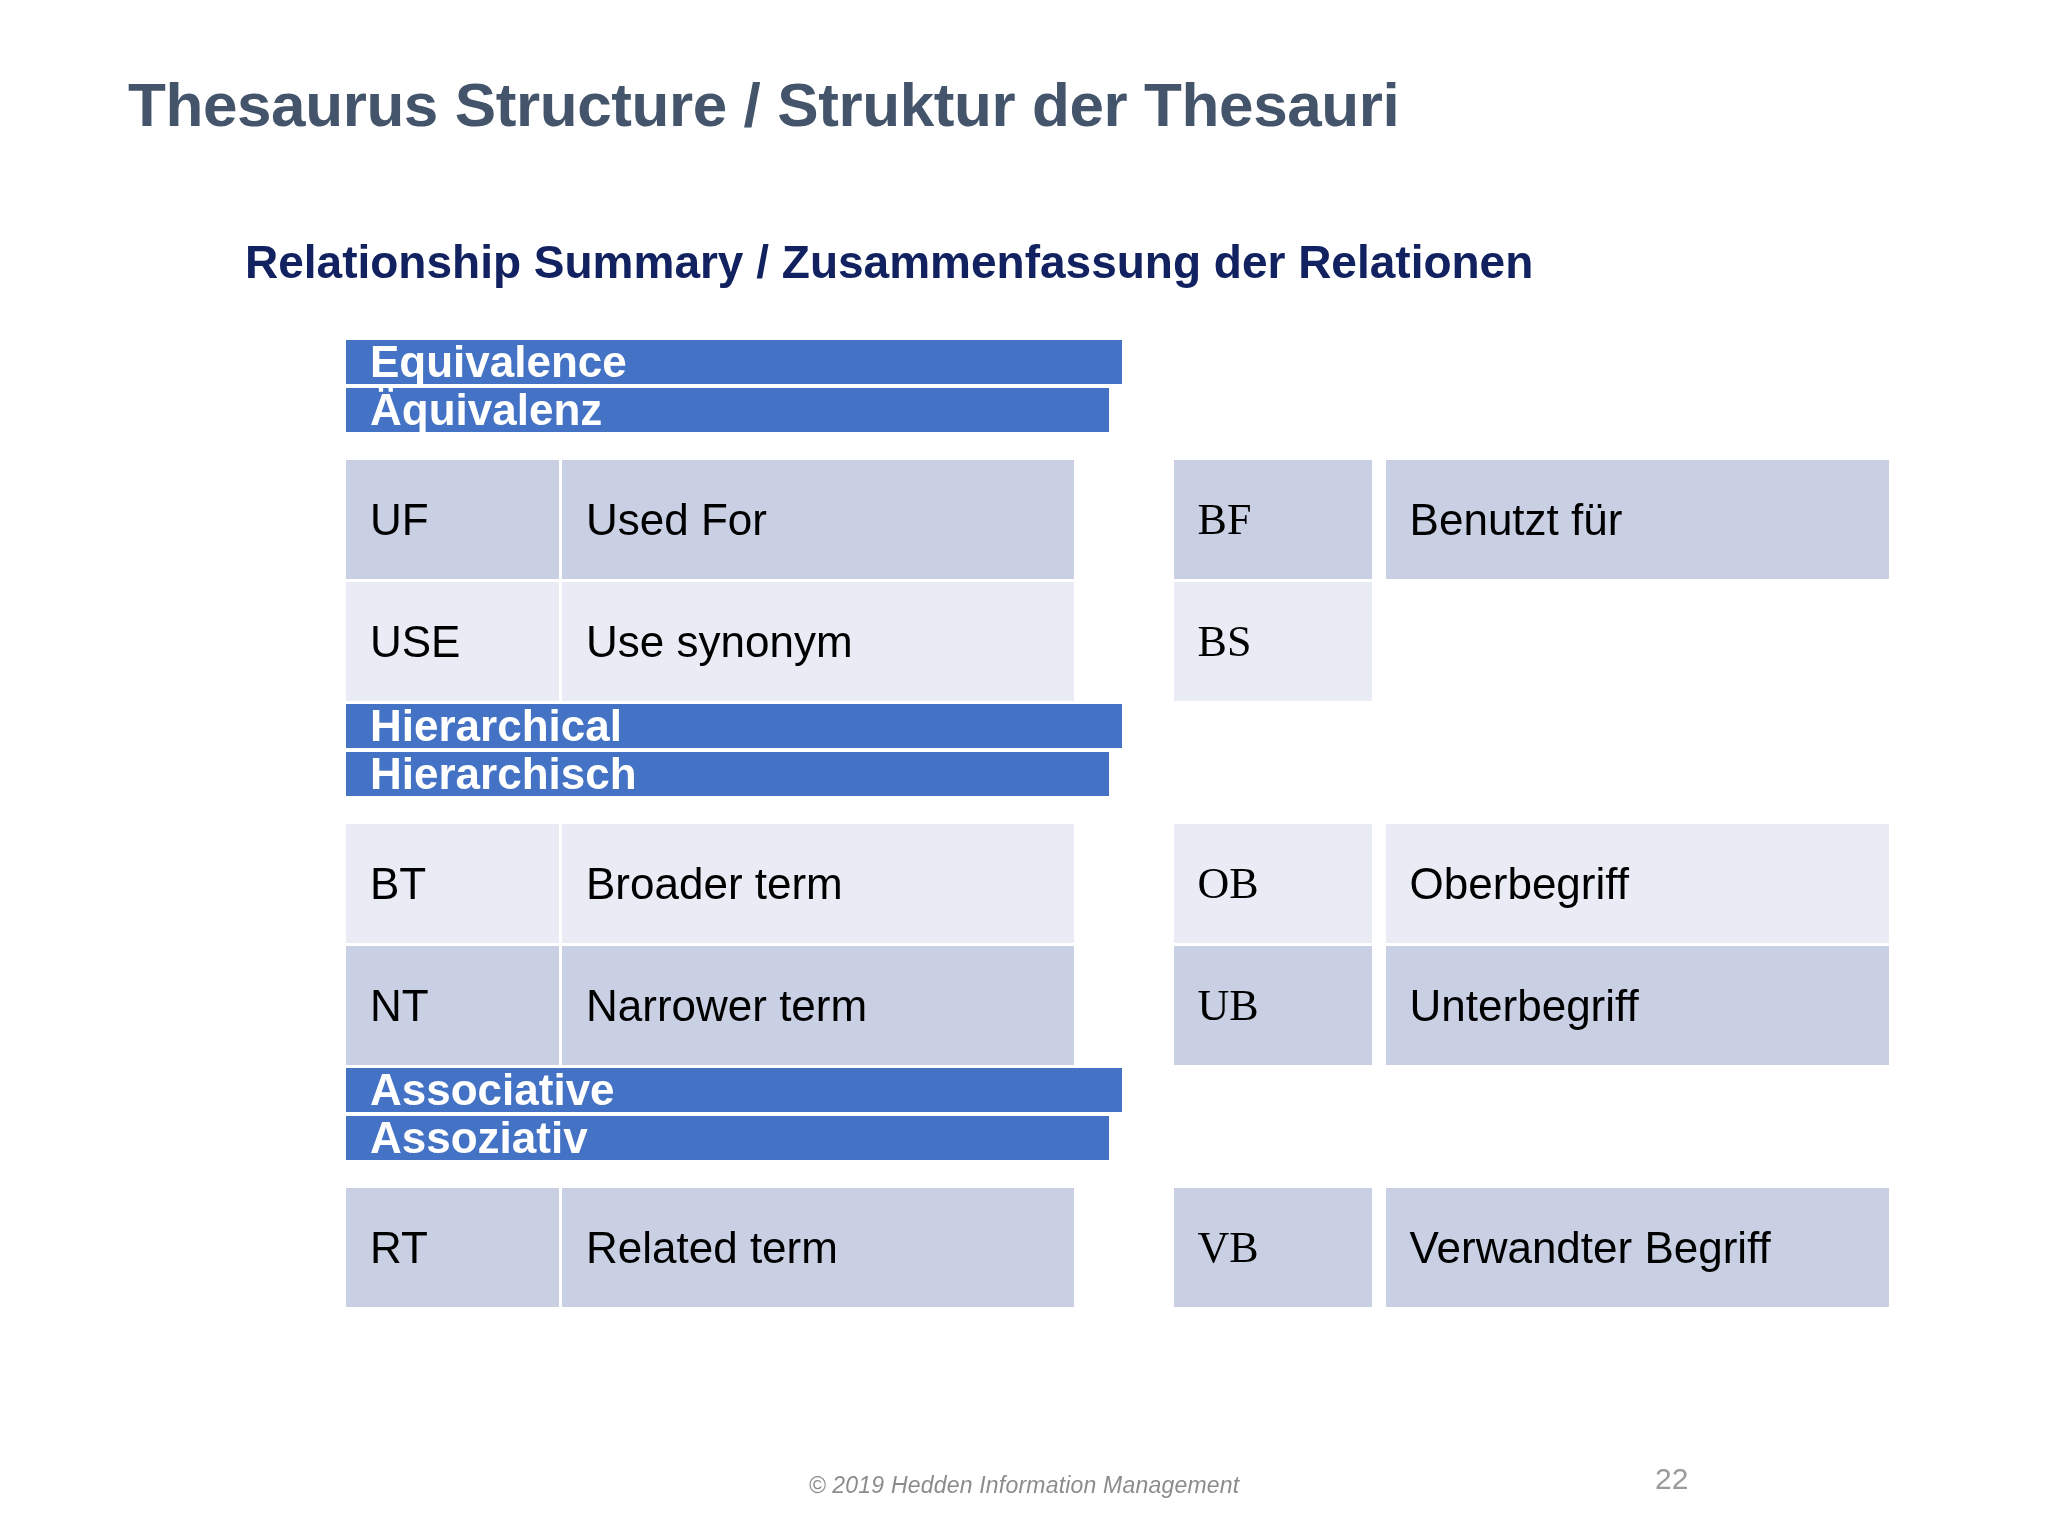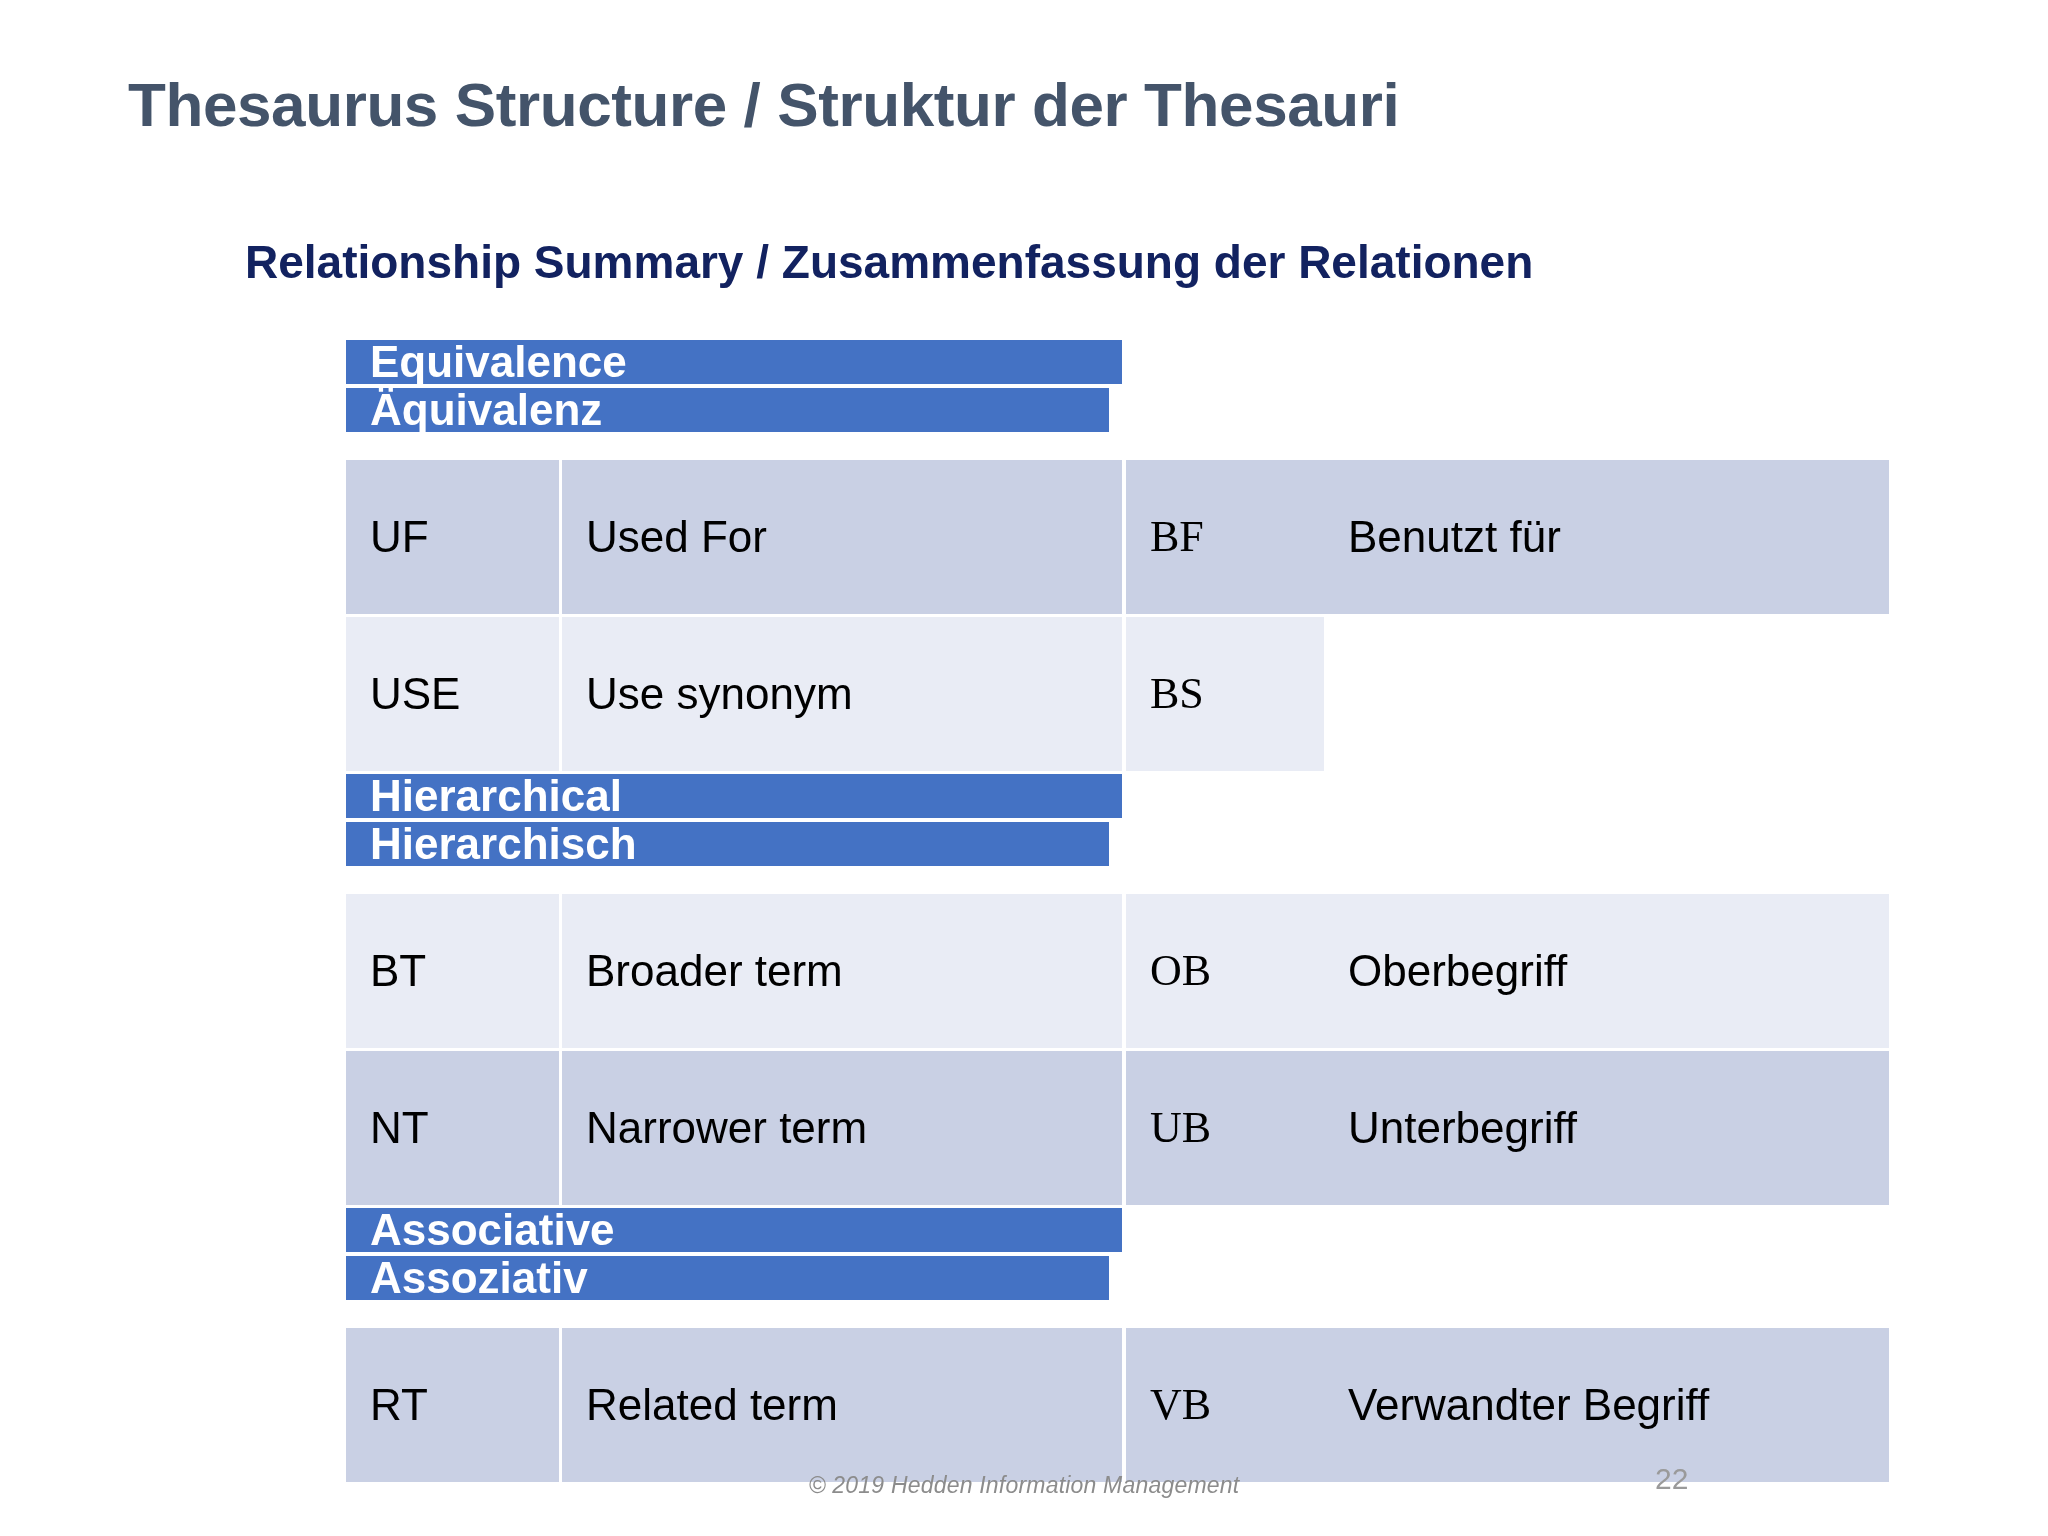--- a/index.html
+++ b/index.html
@@ -81,37 +81,37 @@
     font-weight: bold;
     display: flex;
     align-items: center;
     padding-left: 24px;
     box-sizing: border-box;
     width: 100%;
     line-height: 1;
   }
 
   
-  .data-row { height: 154px; margin-bottom: 3px; }
+  .data-row { height: 119px; margin-bottom: 3px; gap: 48px; }
   .cell {
     display: flex;
     align-items: center;
     box-sizing: border-box;
     padding-left: 24px;
     font-size: 44px;
     color: #000000;
     line-height: 1;
     overflow: hidden;
     white-space: nowrap;
   }
   .cell.code  { flex: 0 0 213px; }
   .cell.term  { flex: 1 1 auto; margin-left: 3px; }
 
   .cell.code-de { flex: 0 0 198px; font-family: Liberation Serif, serif; }
-  .cell.term-de { flex: 1 1 auto; margin-left: 0; }
+  .cell.term-de { flex: 1 1 auto; margin-left: 14px; }
 
   .shade-dark  { background: #C9D0E4; }
   .shade-light { background: #E9ECF5; }
 
   
   #footer-copyright {
     position: absolute;
     left: 0;
     right: 0;
     top: 1472px;

